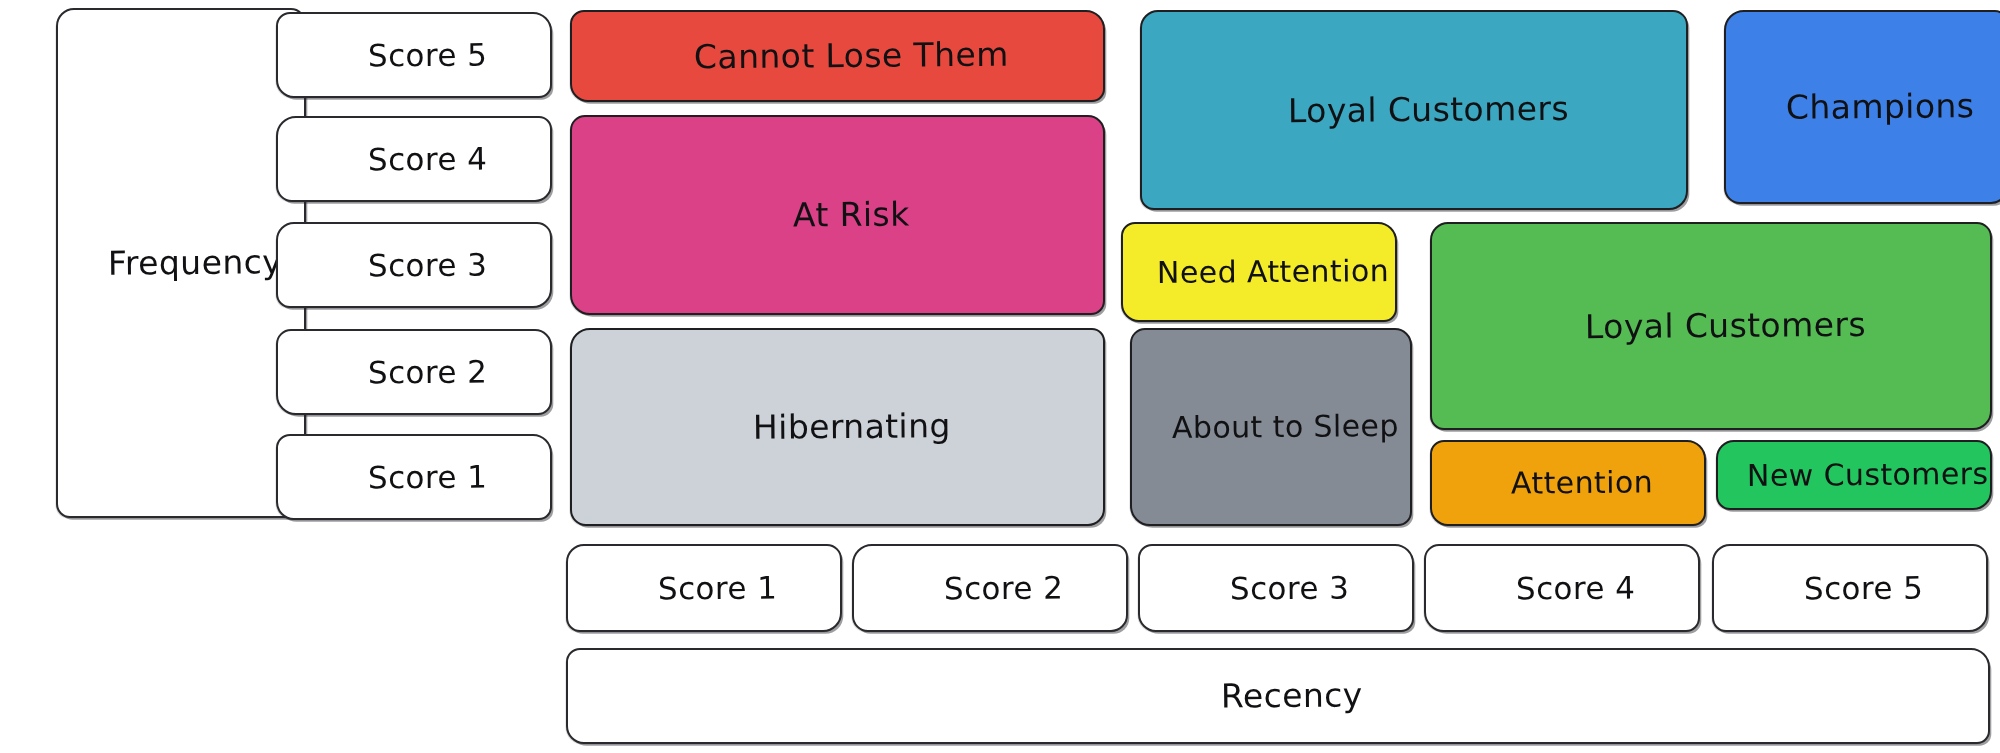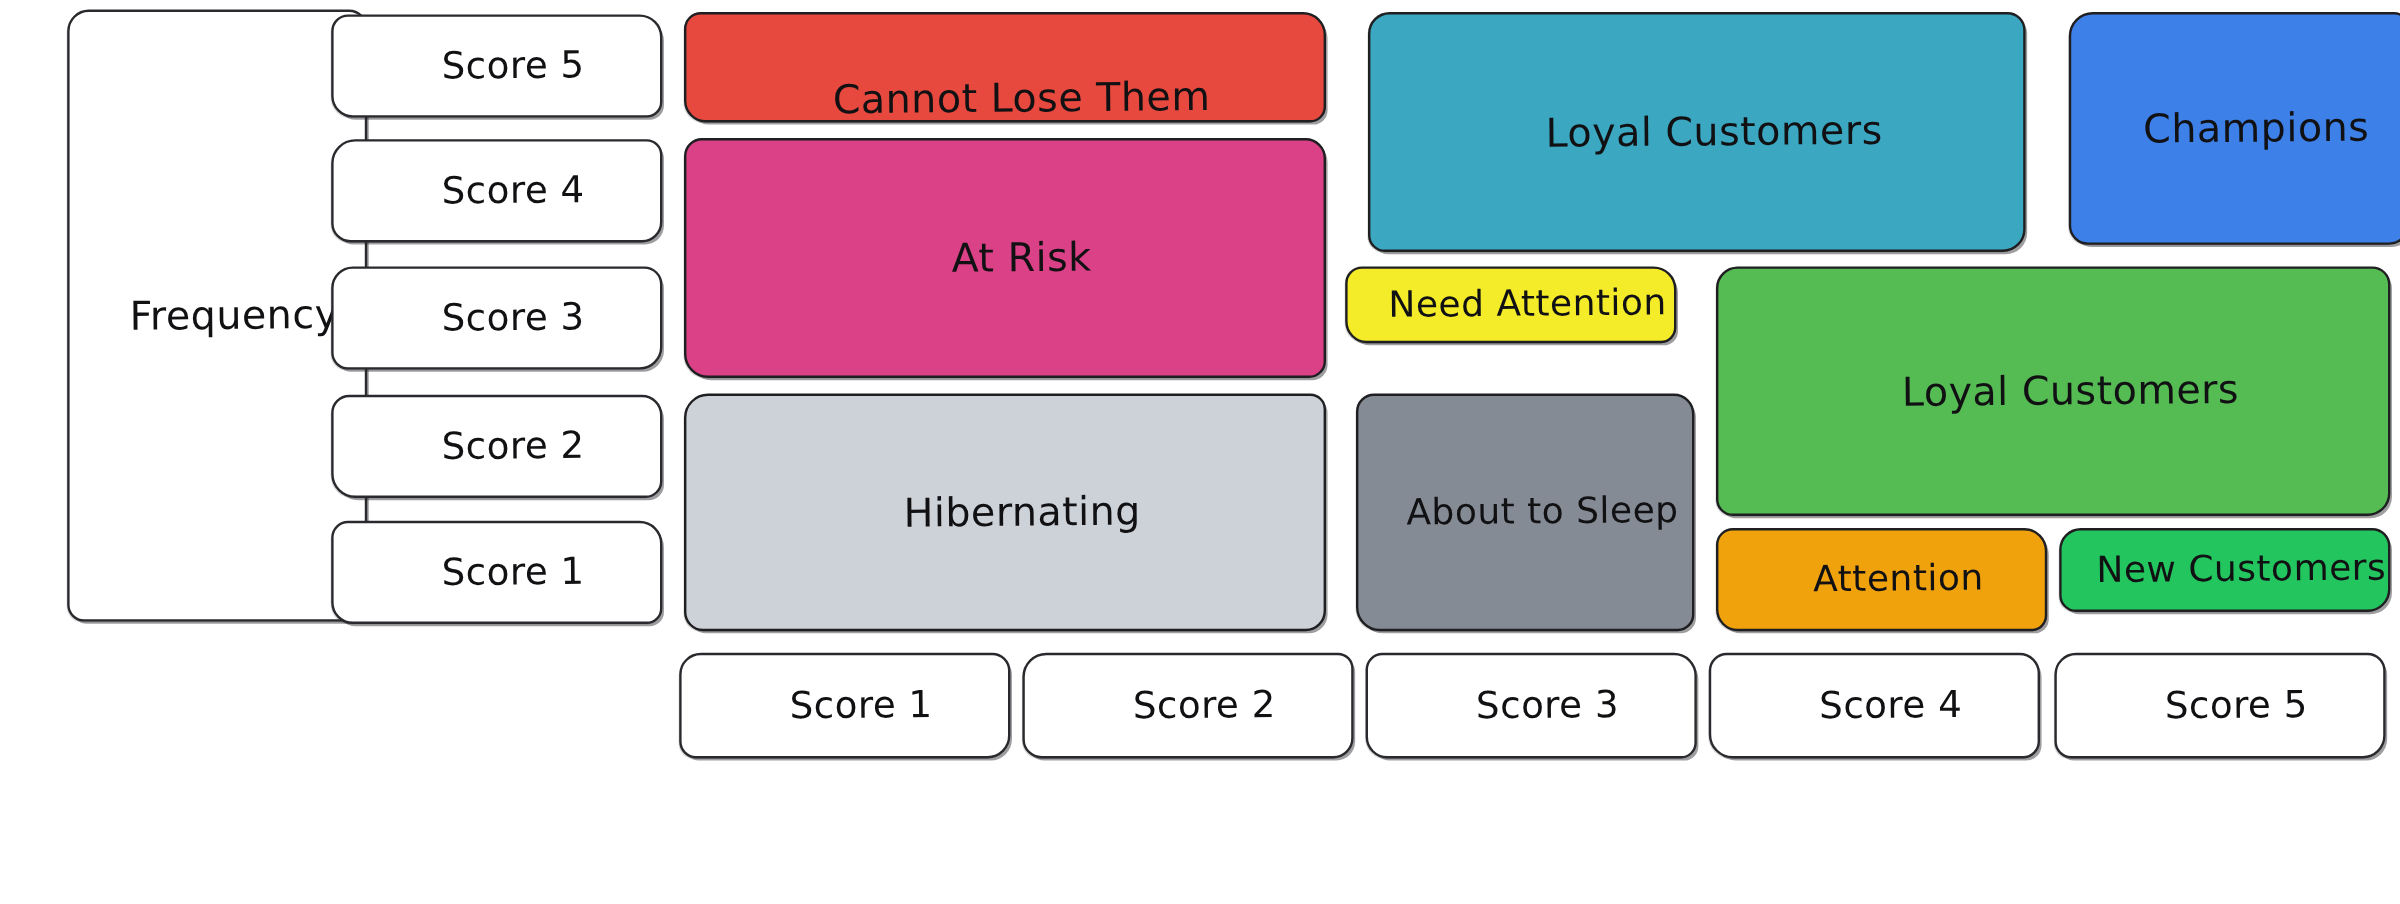--- a/index.html
+++ b/index.html
@@ -68,37 +68,37 @@
   <div class="box plain r1" style="left:276px;top:222px;width:276px;height:86px;">
     <span class="lbl">Score 3</span>
   </div>
   <div class="box plain r4" style="left:276px;top:329px;width:276px;height:86px;">
     <span class="lbl">Score 2</span>
   </div>
   <div class="box plain r2" style="left:276px;top:434px;width:276px;height:86px;">
     <span class="lbl">Score 1</span>
   </div>
 
-  <div class="box seg r2" style="left:570px;top:10px;width:535px;height:92px;background:#e8493f;align-items:flex-end;">
+  <div class="box seg r2" style="left:570px;top:10px;width:535px;height:92px;background:#e8493f;">
     <span class="lbl">Cannot Lose Them</span>
   </div>
 
   <div class="box seg r1" style="left:1140px;top:10px;width:548px;height:200px;background:#3ba7c1;">
     <span class="lbl">Loyal Customers</span>
   </div>
 
   <div class="box seg r3" style="left:1708px;top:10px;width:284px;height:194px;background:#3d81e8;margin-left:16px;">
     <span class="lbl">Champions</span>
   </div>
 
   <div class="box seg r4" style="left:570px;top:115px;width:535px;height:200px;background:#da4186;">
     <span class="lbl">At Risk</span>
   </div>
 
-  <div class="box seg small r2" style="left:1121px;top:222px;width:276px;height:64px;background:#f4ec28;">
+  <div class="box seg small r2" style="left:1121px;top:222px;width:276px;height:100px;background:#f4ec28;">
     <span class="lbl">Need Attention</span>
   </div>
 
   <div class="box seg r1" style="left:1430px;top:222px;width:562px;height:208px;background:#55bc54;">
     <span class="lbl">Loyal Customers</span>
   </div>
 
   <div class="box seg small r4" style="left:1130px;top:328px;width:282px;height:198px;background:#858b94;">
     <span class="lbl">About to Sleep</span>
   </div>
@@ -124,14 +124,17 @@
   <div class="box plain r2" style="left:1138px;top:544px;width:276px;height:88px;">
     <span class="lbl">Score 3</span>
   </div>
   <div class="box plain r4" style="left:1424px;top:544px;width:276px;height:88px;">
     <span class="lbl">Score 4</span>
   </div>
   <div class="box plain r1" style="left:1712px;top:544px;width:276px;height:88px;">
     <span class="lbl">Score 5</span>
   </div>
 
+  <div class="box plain axis-title r2" style="left:566px;top:648px;width:1424px;height:96px;">
+    <span class="lbl">Recency</span>
+  </div>
 
 </div>
 
 </body></html>

